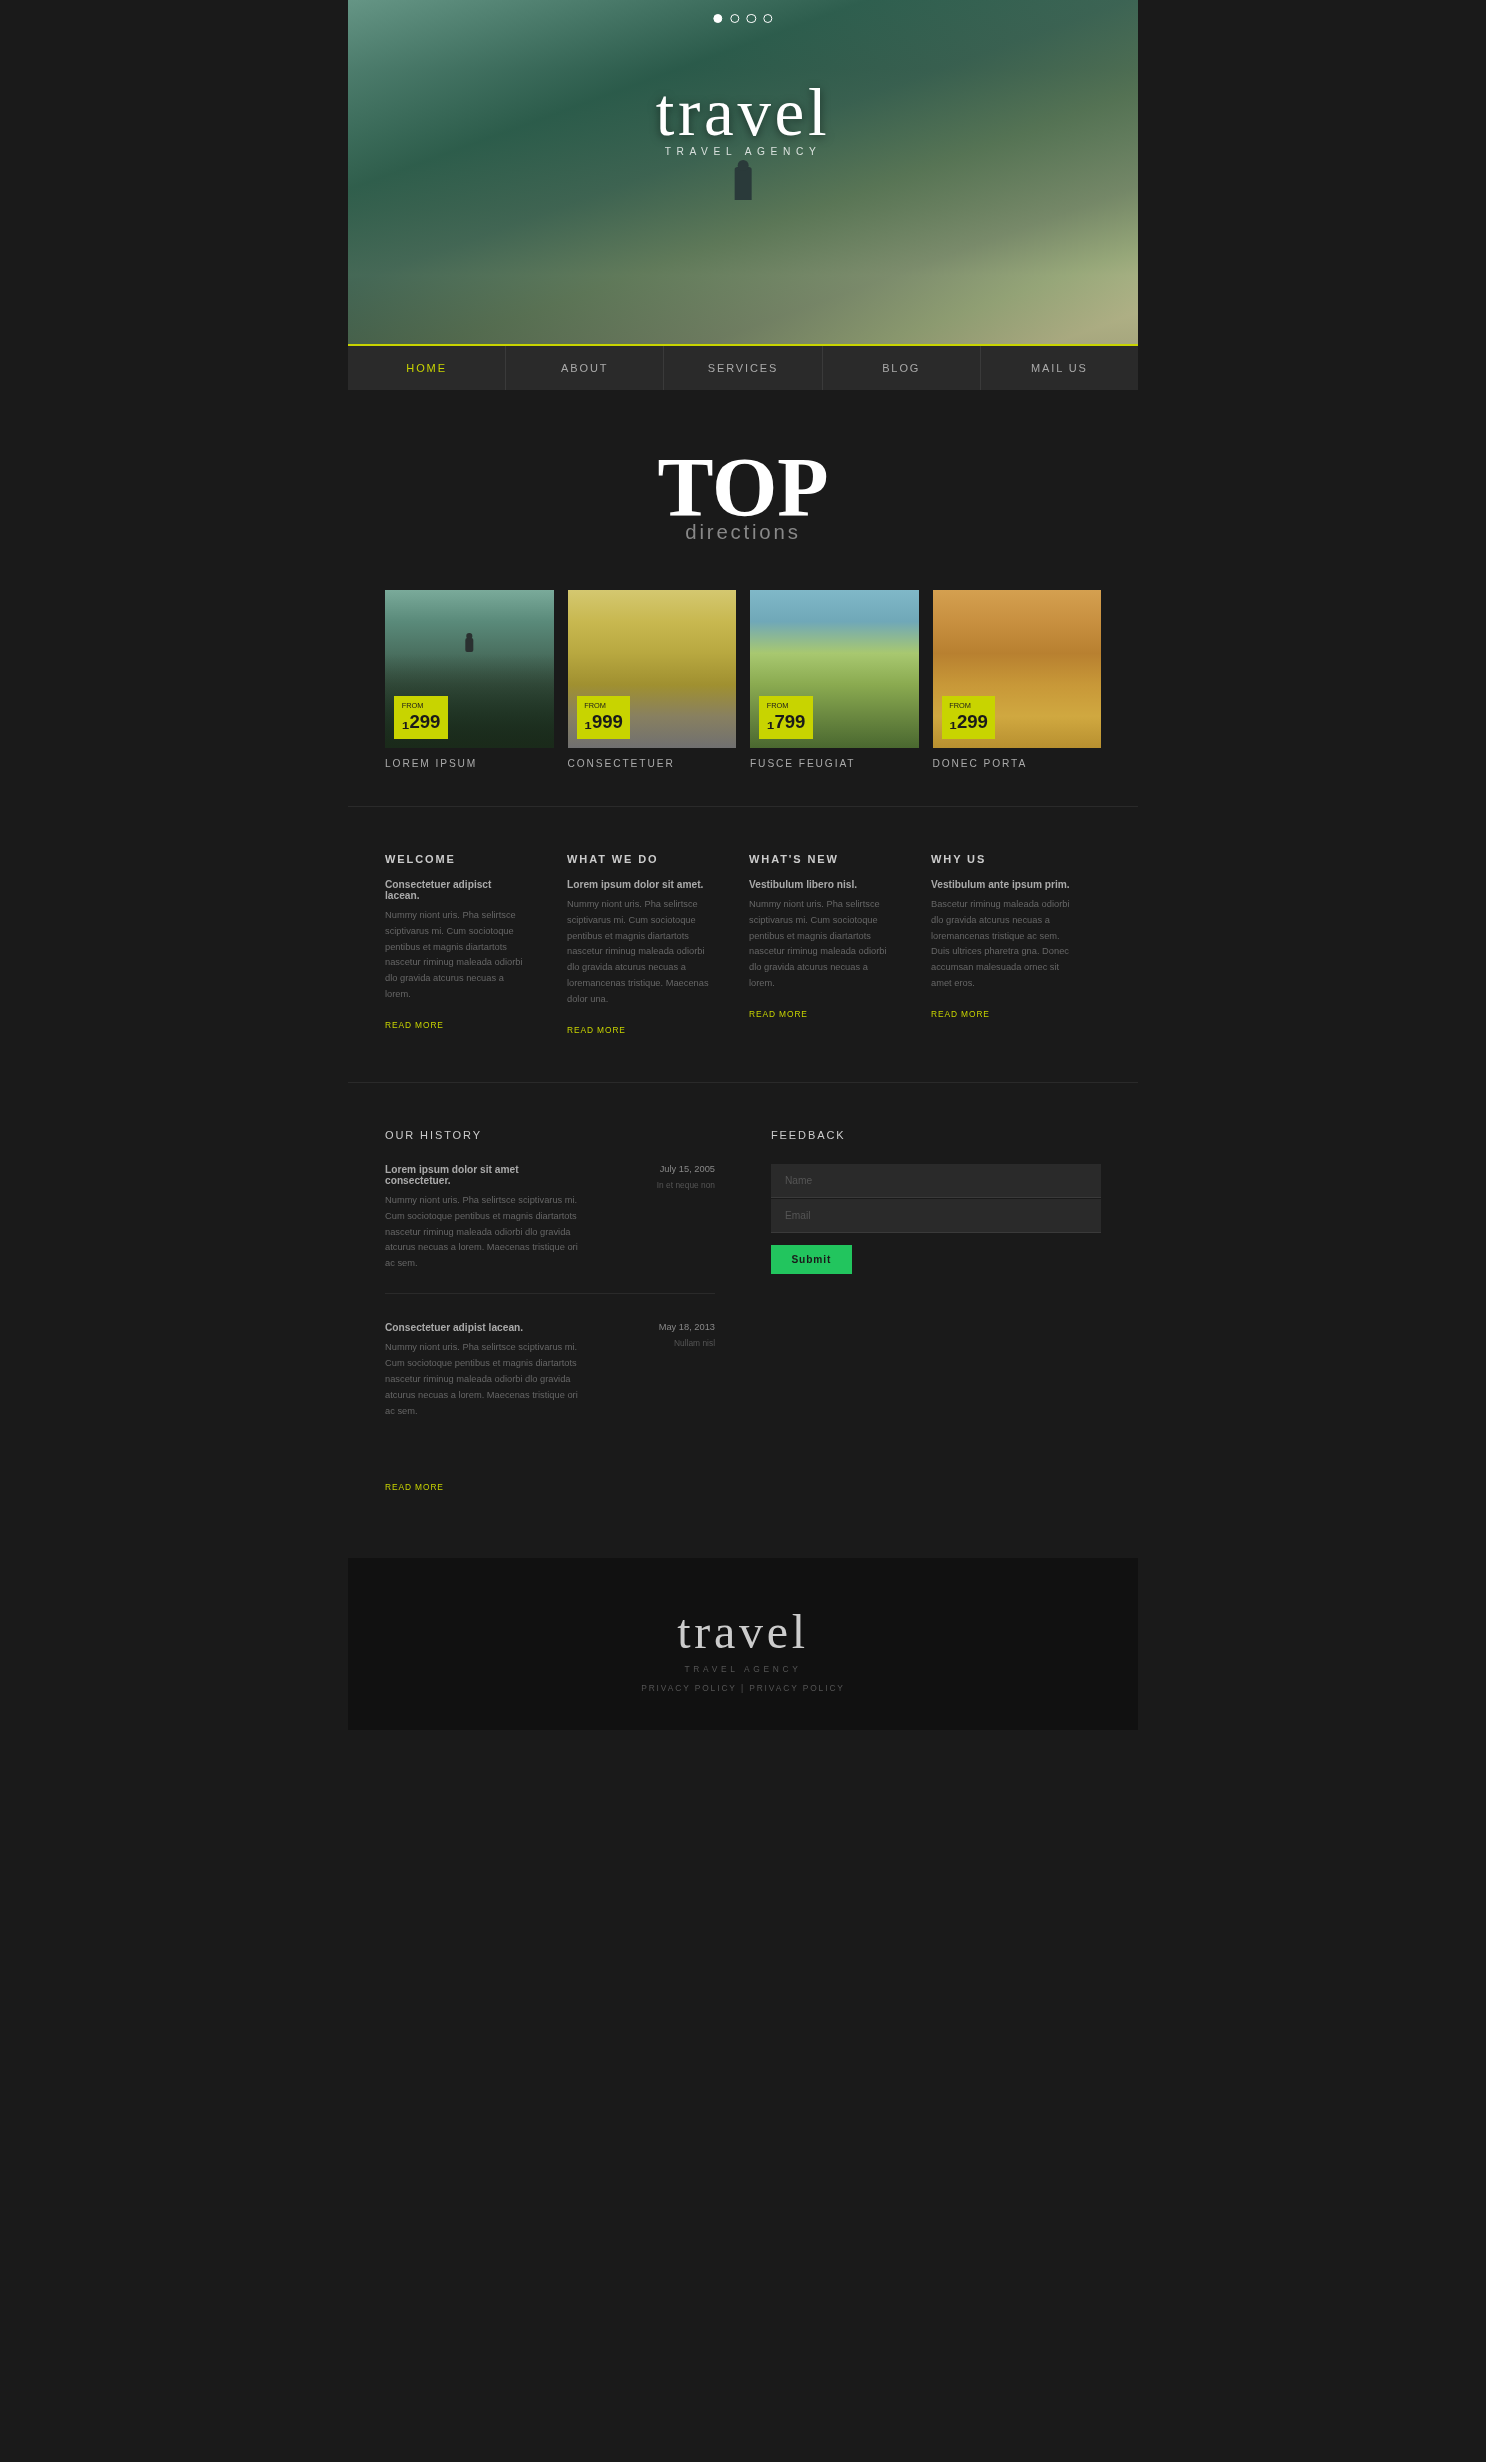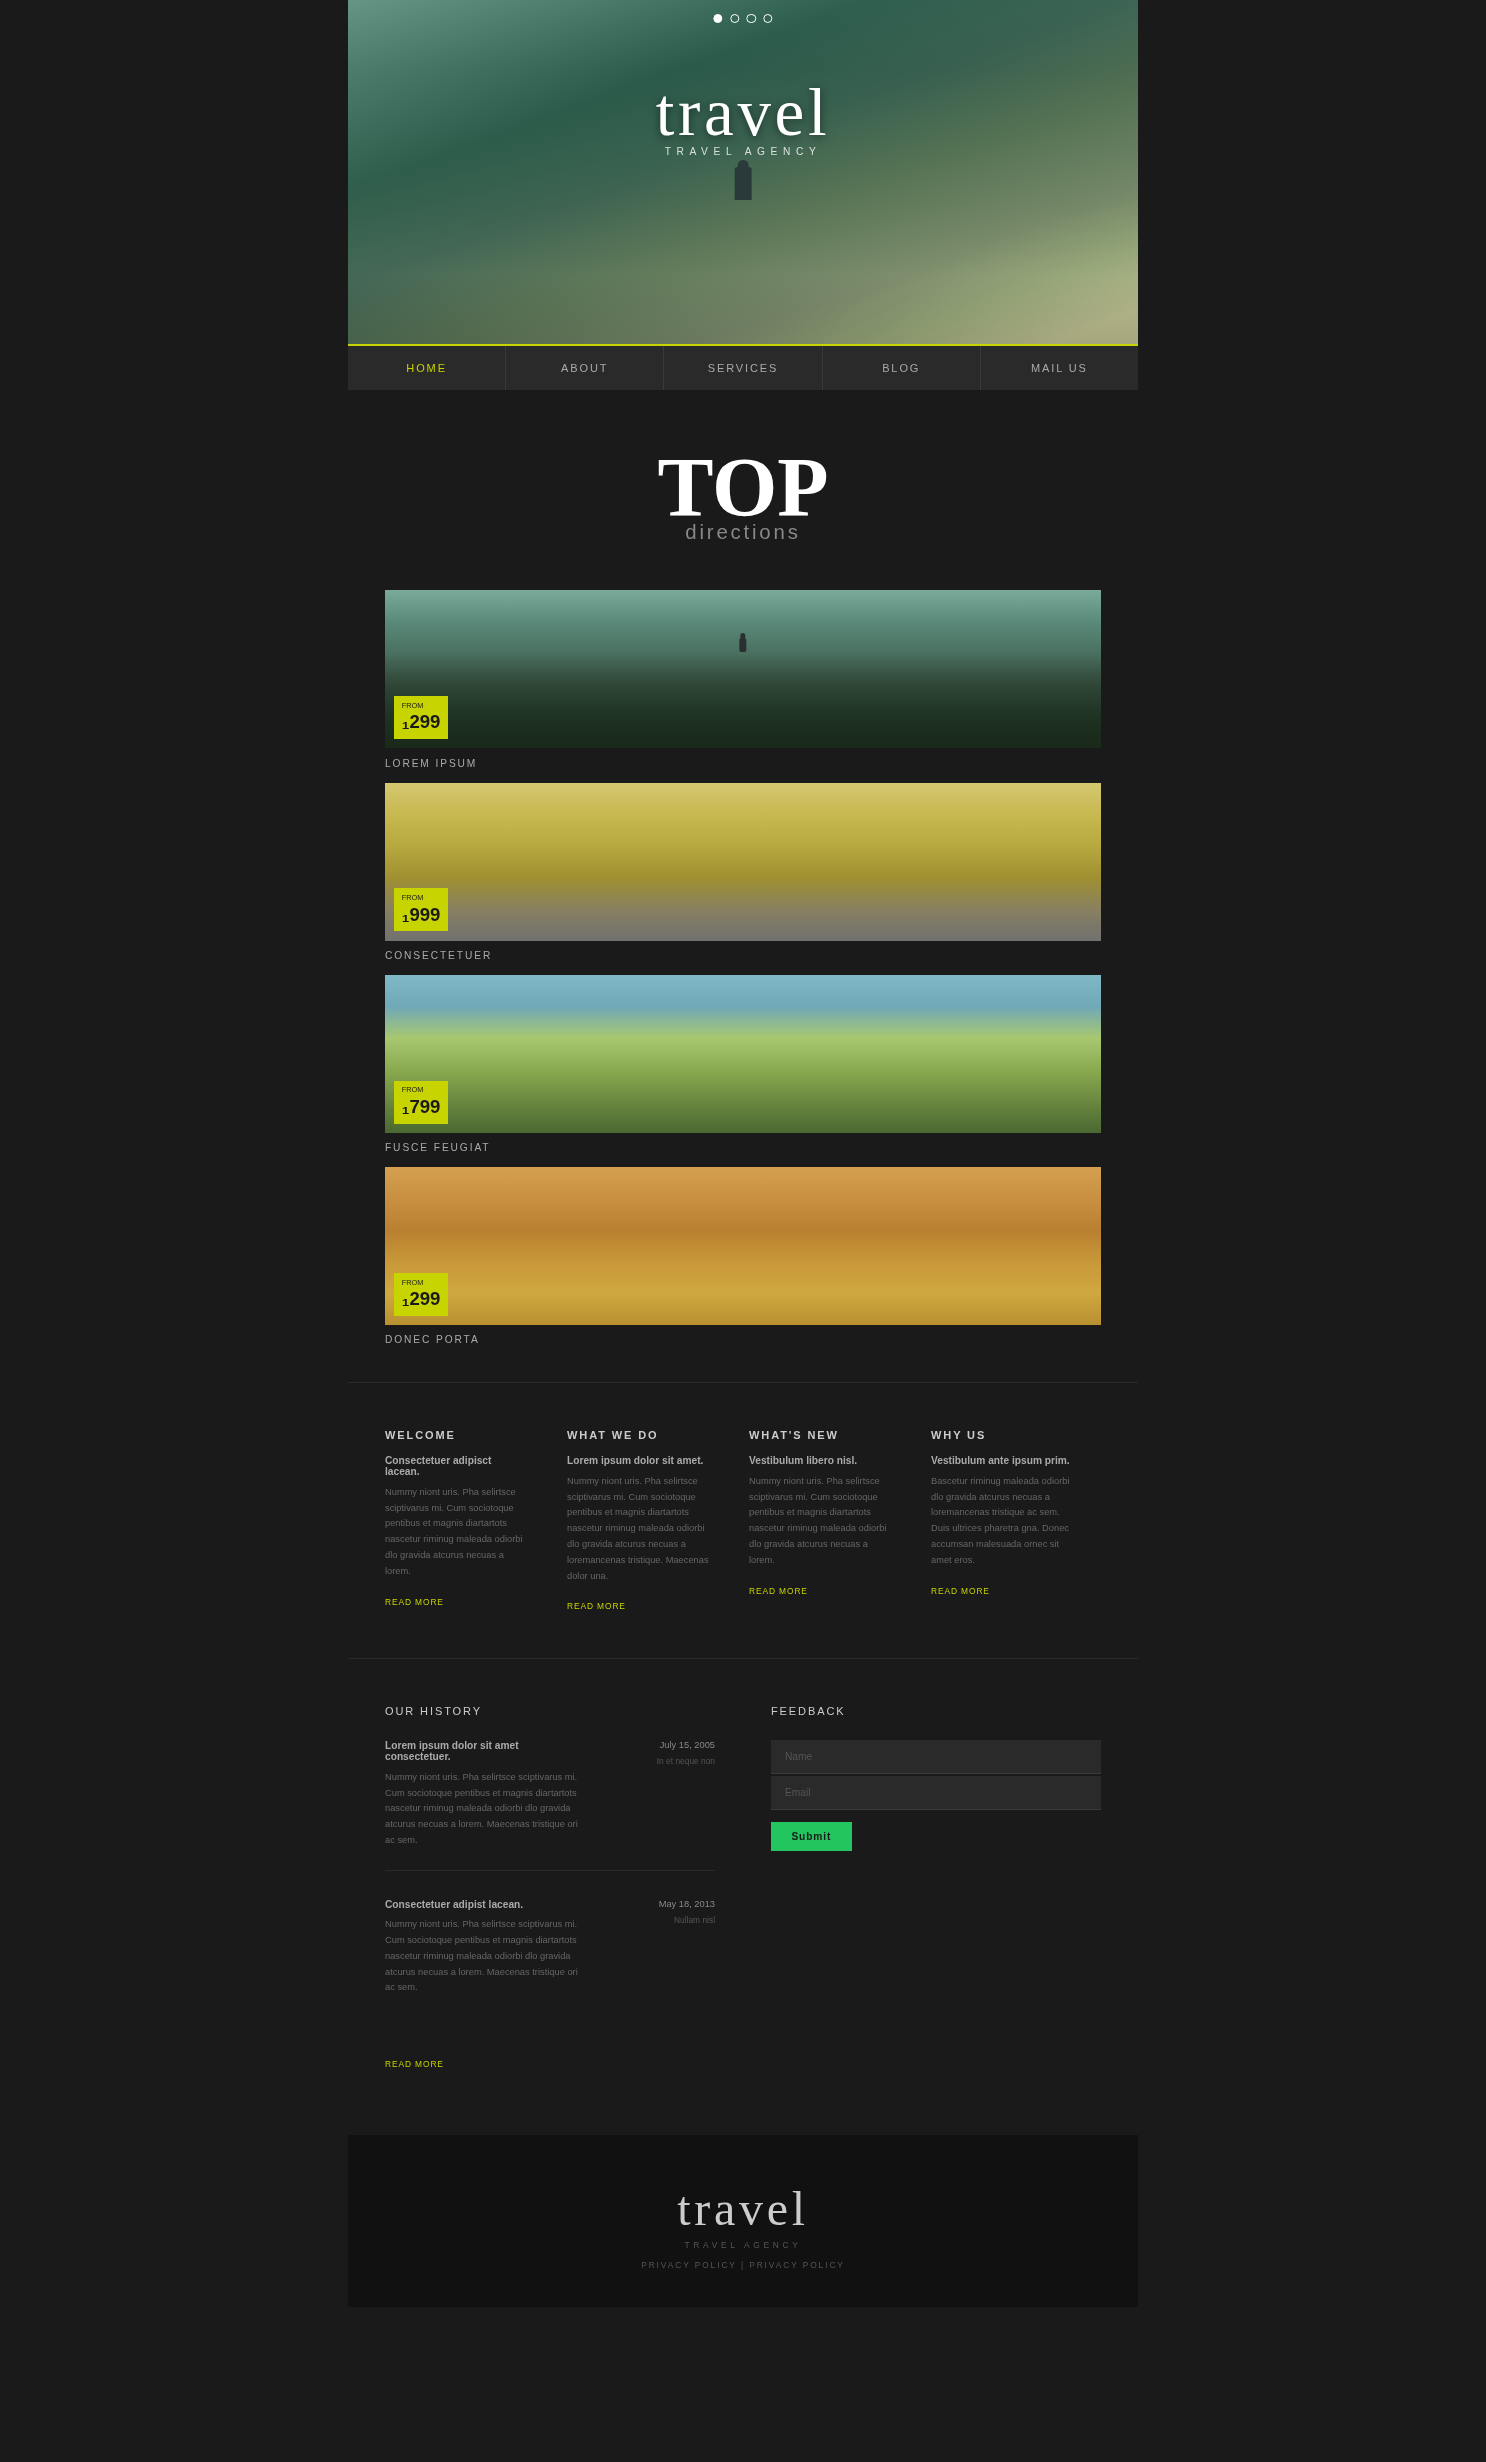--- a/index.html
+++ b/index.html
@@ -111,21 +111,20 @@
       letter-spacing: 2.8px;
       margin-top: -9.3px;
       display: block;
     }
 
     
     .cards-row {
       display: flex;
       gap: 14px;
       padding: 18.6px 37px 37px;
-      flex-direction: column;
     }
     .card {
       flex: 1;
       position: relative;
     }
     .card-img {
       width: 100%;
       height: 158px;
       position: relative;
       overflow: hidden;

